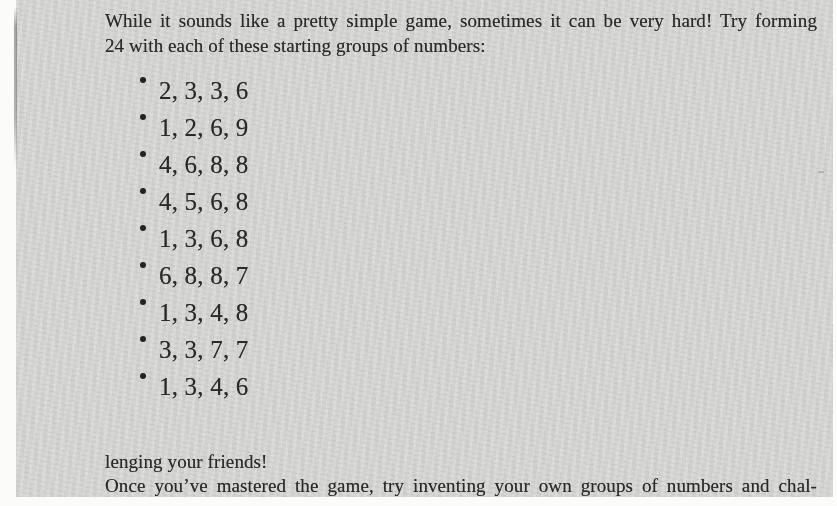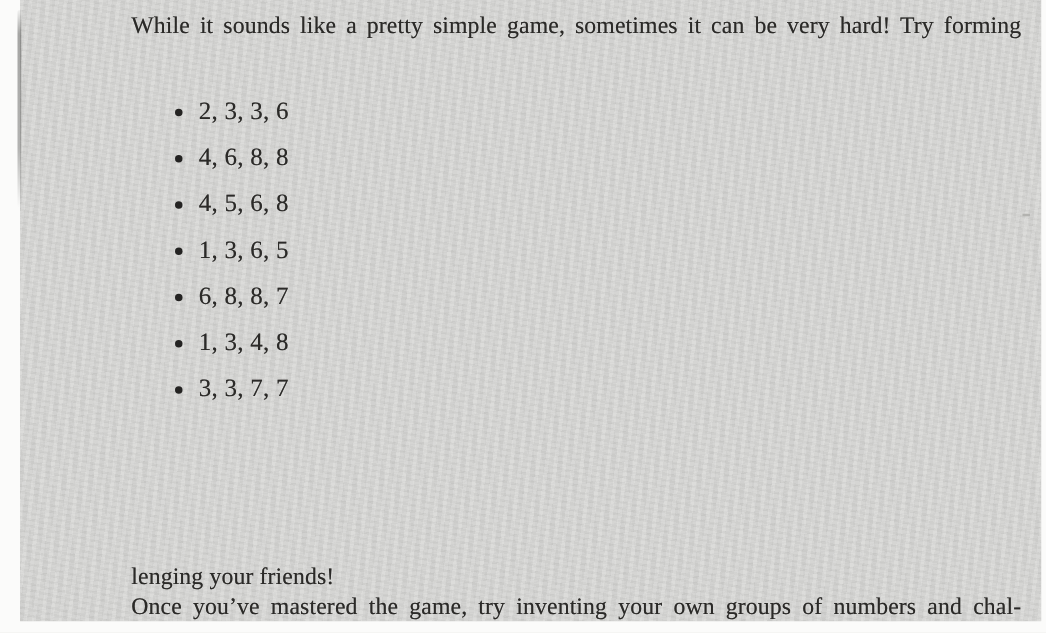--- a/index.html
+++ b/index.html
@@ -77,22 +77,22 @@
     left: 124px;
     top: 77px;
     margin: 0;
     padding: 0;
     list-style: none;
   }
   .number-list li {
     height: 25px;
     margin-bottom: 12px;
     display: flex;
-    align-items: center;
-    font-size: 20px;
+    align-items: flex-start;
+    font-size: 25px;
     letter-spacing: 0.2px;
     text-shadow: 0 0 0.5px rgba(43,42,40,0.55);
   }
   .bullet-dot {
     display: inline-block;
     width: 6px;
     height: 6px;
     border-radius: 50%;
     background: #242322;
     margin-right: 13px;
@@ -103,51 +103,60 @@
 <body>
 
 <div class="scan-canvas">
   <div class="page">
 
     <div class="spine-artifact"></div>
     <div class="dash-artifact"></div>
 
     <div class="para intro">
       <div class="line justify">While it sounds like a pretty simple game, sometimes it can be very hard!  Try forming</div>
+      <div class="line">24 with each of these starting groups of numbers:</div>
     </div>
 
     <ul class="number-list">
       <li>
         <span class="bullet-dot"></span>
         <span>2, 3, 3, 6</span>
+      </li>
+      <li>
+        <span class="bullet-dot"></span>
+        <span>1, 2, 6, 9</span>
       </li>
       <li>
         <span class="bullet-dot"></span>
         <span>4, 6, 8, 8</span>
       </li>
       <li>
         <span class="bullet-dot"></span>
         <span>4, 5, 6, 8</span>
       </li>
       <li>
         <span class="bullet-dot"></span>
-        <span>1, 3, 6, 5</span>
+        <span>1, 3, 6, 8</span>
       </li>
       <li>
         <span class="bullet-dot"></span>
         <span>6, 8, 8, 7</span>
       </li>
       <li>
         <span class="bullet-dot"></span>
         <span>1, 3, 4, 8</span>
       </li>
       <li>
         <span class="bullet-dot"></span>
         <span>3, 3, 7, 7</span>
       </li>
+      <li>
+        <span class="bullet-dot"></span>
+        <span>1, 3, 4, 6</span>
+      </li>
     </ul>
 
     <div class="para outro">
       <div class="line">lenging your friends!</div>
       <div class="line justify">Once you’ve mastered the game, try inventing your own groups of numbers and chal-</div>
     </div>
 
   </div>
 </div>
 

